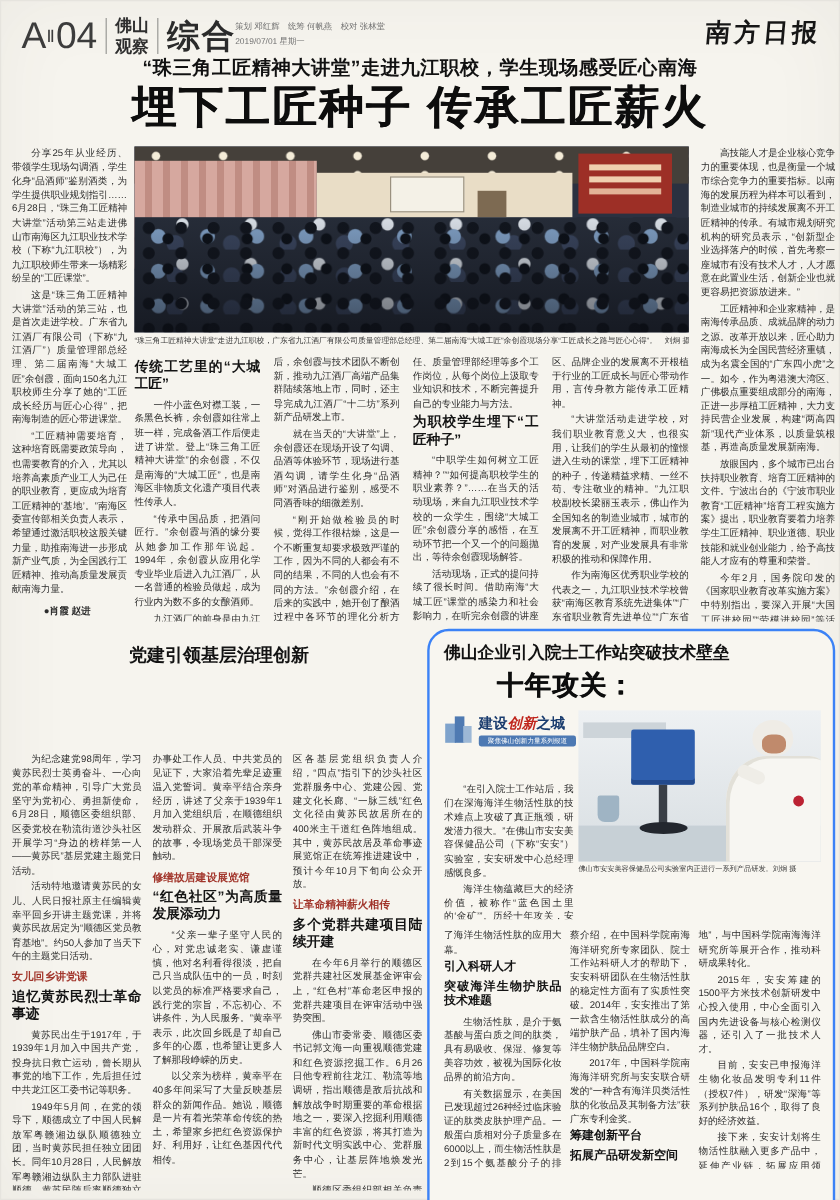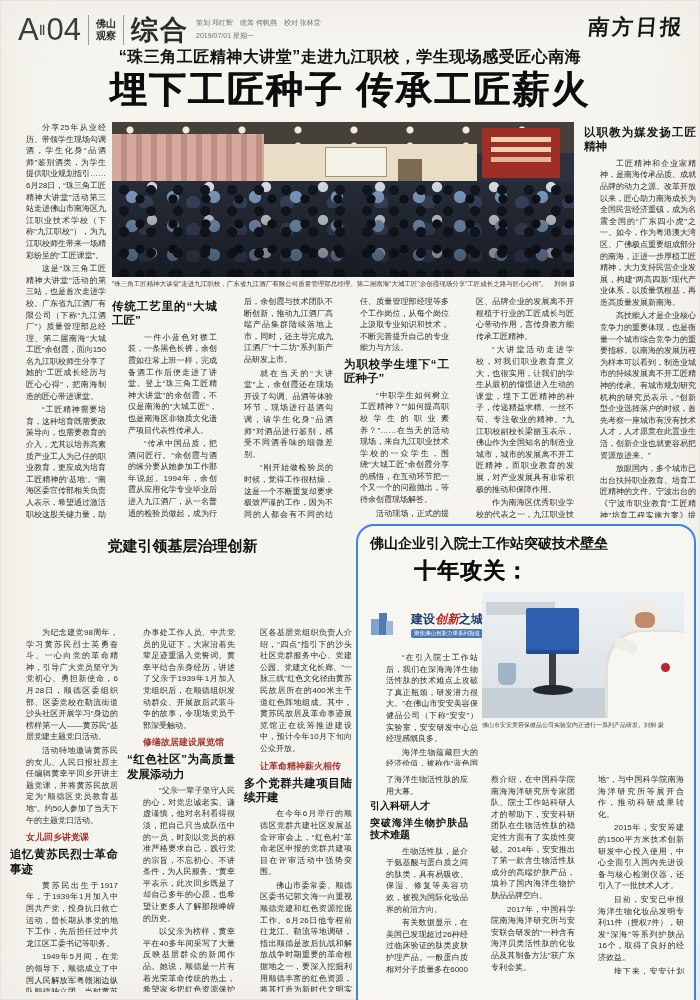--- a/index.html
+++ b/index.html
@@ -15,30 +15,30 @@
     overflow:hidden;
   }
   .abs{position:absolute;}
   .hv{font-weight:900;text-shadow:.6px 0 currentColor;}
   
   .hdr{left:18px;top:12px;display:flex;align-items:center;color:#3c3c3c;}
   .ed-a{font-size:31px;font-weight:500;letter-spacing:-1px;}
   .ed-ii{font-size:14px;font-weight:500;margin:0 1px;}
   .ed-num{font-size:31px;font-weight:500;}
   .hdr-sep{width:1px;height:30px;background:#9a9a96;margin:0 7px;}
-  .sec-small{font-size:10px;font-weight:bold;line-height:1.2;color:#2e2e2e;}
+  .sec-small{font-size:14px;font-weight:bold;line-height:1.2;color:#2e2e2e;}
   .sec-large{font-size:27px;font-weight:bold;color:#2b2b2b;letter-spacing:2px;}
   .credits{left:196px;top:16px;font-size:7px;color:#6f6f6f;line-height:1.9;}
   .masthead{right:16px;top:13px;font-size:21px;font-weight:bold;
     font-family:"DejaVu Serif", serif;color:#161616;letter-spacing:3px;transform:skewX(-5deg);}
   
   .m-kicker{left:0;right:0;top:47px;text-align:center;font-size:16px;font-weight:800;color:#111;letter-spacing:.5px;}
   .m-headline{left:0;right:0;top:65px;text-align:center;font-size:37px;color:#0d0d0d;letter-spacing:2px;}
   .col{position:absolute;font-size:8px;line-height:1.45;text-align:justify;color:#2c2c2c;overflow:hidden;}
-  .seg{margin:0 0 2px 16px;}
+  .seg{margin:0 0 2px 0;}
   .seg-p{text-indent:2em;}
   .seg-cont{}
   .seg-red{color:#a2362c;font-weight:bold;font-size:9px;margin-top:5px;}
   .seg-sub{font-weight:bold;font-size:11.5px;line-height:1.25;color:#141414;margin:3px 0 4px;}
   .seg-byline{text-align:center;font-weight:bold;margin-top:7px;padding-right:4px;}
   .m-intro{left:10px;top:122px;width:96px;height:396px;}
   .m-cola{left:112px;top:296px;width:105px;height:222px;}
   .m-colb{left:228px;top:296px;width:105px;height:222px;}
   .m-colc{left:344px;top:296px;width:105px;height:222px;}
   .m-cold{left:460px;top:296px;width:114px;height:222px;}
@@ -73,21 +73,21 @@
   .l-col1{left:10px;top:627px;width:108px;height:365px;}
   .l-col2{left:127px;top:627px;width:108px;height:365px;}
   .l-col3{left:244px;top:627px;width:108px;height:365px;}
   
   .r-box{left:356px;top:524px;width:340px;height:531px;border:2px solid #3b82f6;border-radius:18px;
     background:#f8f6f0;box-sizing:border-box;}
   .r-kicker{left:12px;top:9px;font-size:14px;font-weight:800;color:#111;}
   .r-headline{left:10px;top:30px;display:flex;align-items:center;color:#0d0d0d;margin-left:46px;}
   .r-h-prefix{font-size:22px;letter-spacing:1px;}
   .r-h-lines{font-size:24px;line-height:1.12;letter-spacing:1px;}
-  .r-badge{left:12px;top:84px;width:110px;display:flex;align-items:center;gap:15px;}
+  .r-badge{left:12px;top:68px;width:110px;display:flex;align-items:center;gap:3px;}
   .badge-icon{width:26px;height:28px;position:relative;flex:0 0 auto;}
   .cube1{position:absolute;left:1px;top:9px;width:9px;height:16px;background:#7fa3cc;}
   .cube2{position:absolute;left:9px;top:3px;width:8px;height:22px;background:#4f7ab2;}
   .cube3{position:absolute;left:16px;top:11px;width:7px;height:14px;background:#9db8d6;}
   .badge-right{flex:1;}
   .badge-title{font-size:12px;font-weight:900;white-space:nowrap;}
   .bt-blue{color:#1a3c6e;}
   .bt-red{color:#c0261d;font-style:italic;font-family:"DejaVu Serif",serif;}
   .badge-bar{margin-top:1px;background:#4d79b3;color:#fff;font-size:5.5px;padding:1px 2px;border-radius:2px;text-align:center;white-space:nowrap;}
   .r-intro{left:12px;top:126px;width:108px;height:114px;}
@@ -172,23 +172,22 @@
       <div class="seg seg-sub">为职校学生埋下“工匠种子”</div>
       <div class="seg seg-p">“中职学生如何树立工匠精神？”“如何提高职校学生的职业素养？”……在当天的活动现场，来自九江职业技术学校的一众学生，围绕“大城工匠”余创霞分享的感悟，在互动环节把一个又一个的问题抛出，等待余创霞现场解答。</div>
       <div class="seg seg-p">活动现场，正式的提问持续了很长时间。借助南海“大城工匠”课堂的感染力和社会影响力，在听完余创霞的讲座之后，来自九江职校18级电商专业的陈同学很受鼓舞：“自己以后也要像余老师一样，努力打好技术基础，严格要求自己，精益求精，实现自己的目标。”</div>
     </div>
   <div class="col m-cold">
       <div class="seg seg-cont">区、品牌企业的发展离不开根植于行业的工匠成长与匠心带动作用，言传身教方能传承工匠精神。</div>
       <div class="seg seg-p">“大讲堂活动走进学校，对我们职业教育意义大，也很实用，让我们的学生从最初的憧憬进入生动的课堂，埋下工匠精神的种子，传递精益求精、一丝不苟、专注敬业的精神。”九江职校副校长梁丽玉表示，佛山作为全国知名的制造业城市，城市的发展离不开工匠精神，而职业教育的发展，对产业发展具有非常积极的推动和保障作用。</div>
       <div class="seg seg-p">作为南海区优秀职业学校的代表之一，九江职业技术学校曾获“南海区教育系统先进集体”“广东省职业教育先进单位”“广东省绿色健康特色学校”等荣誉称号。</div>
     </div>
   <div class="col m-colr">
-      <div class="seg seg-sub">以职教为媒发扬工匠精神</div>
+      <div class="seg seg-p">高技能人才是企业核心竞争力的重要体现，也是衡量一个城市综合竞争力的重要指标。以南海的发展历程为样本可以看到，制造业城市的持续发展离不开工匠精神的传承。有城市规划研究机构的研究员表示，“创新型企业选择落户的时候，首先考察一座城市有没有技术人才，人才愿意在此置业生活，创新企业也就更容易把资源放进来。”</div>
       <div class="seg seg-p">工匠精神和企业家精神，是南海传承品质、成就品牌的动力之源。改革开放以来，匠心助力南海成长为全国民营经济重镇，成为名震全国的“广东四小虎”之一。如今，作为粤港澳大湾区、广佛极点重要组成部分的南海，正进一步厚植工匠精神，大力支持民营企业发展，构建“两高四新”现代产业体系，以质量筑根基，再造高质量发展新南海。</div>
-      <div class="seg seg-p">高技能人才是企业核心竞争力的重要体现，也是衡量一个城市综合竞争力的重要指标。以南海的发展历程为样本可以看到，制造业城市的持续发展离不开工匠精神的传承。有城市规划研究机构的研究员表示，“创新型企业选择落户的时候，首先考察一座城市有没有技术人才，人才愿意在此置业生活，创新企业也就更容易把资源放进来。”</div>
       <div class="seg seg-p">放眼国内，多个城市已出台扶持职业教育、培育工匠精神的文件。宁波出台的《宁波市职业教育“工匠精神”培育工程实施方案》提出，职业教育要着力培养学生工匠精神、职业道德、职业技能和就业创业能力，给予高技能人才应有的尊重和荣誉。</div>
       <div class="seg seg-p">今年2月，国务院印发的《国家职业教育改革实施方案》中特别指出，要深入开展“大国工匠进校园”“劳模进校园”等活动，宣传展示大国工匠、能工巧匠的事迹和形象，培育和传承好工匠精神。</div>
     </div>
 
   <div class="abs l-kicker">党建引领基层治理创新</div>
   <div class="col l-col1">
       <div class="seg seg-p">为纪念建党98周年，学习黄苏民烈士英勇奋斗、一心向党的革命精神，引导广大党员坚守为党初心、勇担新使命，6月28日，顺德区委组织部、区委党校在勒流街道沙头社区开展学习“身边的榜样第一人——黄苏民”基层党建主题党日活动。</div>
       <div class="seg seg-p">活动特地邀请黄苏民的女儿、人民日报社原主任编辑黄幸平回乡开讲主题党课，并将黄苏民故居定为“顺德区党员教育基地”。约50人参加了当天下午的主题党日活动。</div>
       <div class="seg seg-red">女儿回乡讲党课</div>
       <div class="seg seg-sub">追忆黄苏民烈士革命事迹</div>

